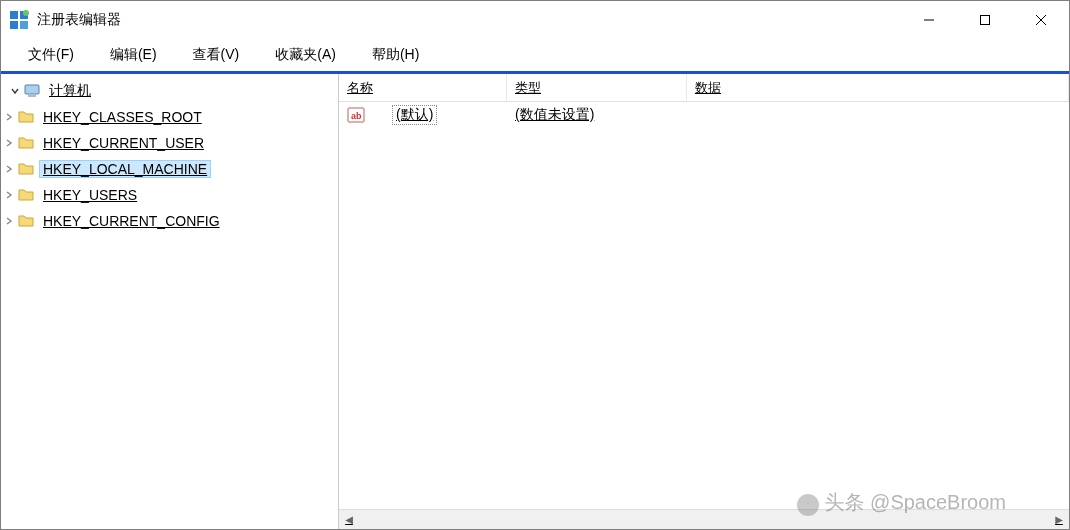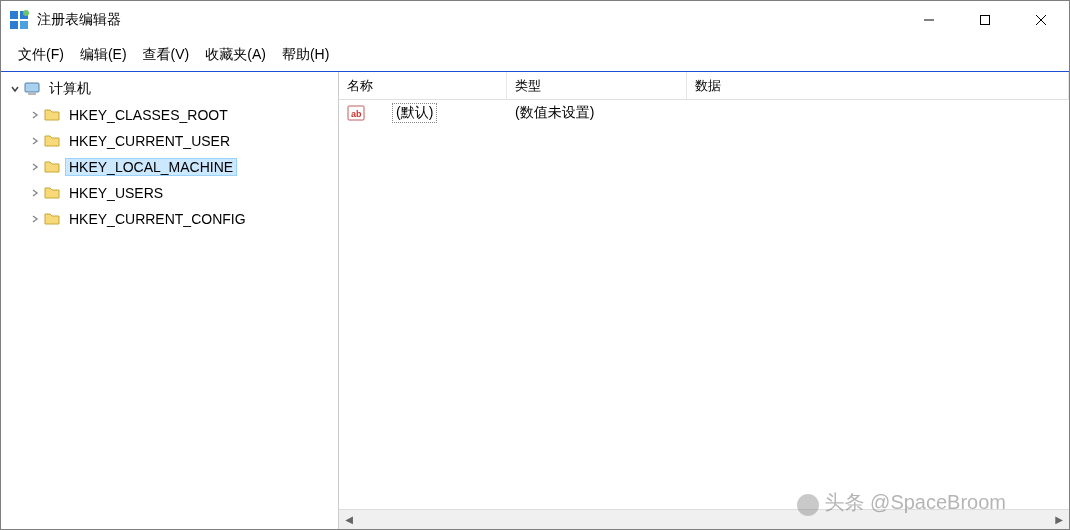--- a/index.html
+++ b/index.html
@@ -3,32 +3,32 @@
   <meta charset="utf-8">
   <style>
     * { margin: 0; padding: 0; box-sizing: border-box; }
     body { font-family: "Microsoft YaHei", "Segoe UI", sans-serif; font-size: 13px; background: #fff; width: 1070px; height: 530px; overflow: hidden; }
     .window { width: 1070px; height: 530px; border: 1px solid #7e7e7e; display: flex; flex-direction: column; background: #fff; }
     .titlebar { height: 38px; display: flex; align-items: center; padding-left: 8px; background: #fff; }
     .titlebar-icon { width: 20px; height: 20px; margin-right: 8px; display: inline-flex; }
     .titlebar-text { flex: 1; font-size: 14px; }
     .win-controls { display: flex; }
     .win-btn { width: 56px; height: 38px; display: flex; align-items: center; justify-content: center; cursor: pointer; }
-    .menubar { display: flex; padding: 4px 9px; gap: 0; font-size: 14px; }
+    .menubar { display: flex; padding: 4px 19px; gap: 20px; font-size: 14px; }
     .menu-item { padding: 3px 8px; cursor: pointer; }
     .address-bar { border: 1px solid #888; margin: 2px 6px 4px 6px; padding: 2px 6px; font-size: 14px; background: #fff; }
-    .content { flex: 1; display: flex; border-top: 1px solid #1d4ed8; overflow: hidden; }
+    .content { flex: 1; display: flex; border-top: 3px solid #1d4ed8; overflow: hidden; text-decoration: underline; }
     .tree-pane { width: 338px; border-right: 1px solid #ccc; padding-top: 4px; overflow: auto; }
     .tree-item { display: flex; align-items: center; height: 26px; cursor: pointer; white-space: nowrap; }
     .tree-item.selected .tree-label { background: #cce8ff; border: 1px solid #99d1ff; padding: 0 3px; }
     .tree-label { padding: 1px 4px; font-size: 14px; }
     .expander { width: 16px; display: flex; align-items: center; justify-content: center; color: #666; font-size: 10px; }
     .tree-icon { width: 18px; height: 18px; margin-right: 4px; display: flex; align-items: center; justify-content: center; }
     .indent-0 { padding-left: 6px; }
-    .indent-1 { padding-left: 26px; }
+    .indent-1 { }
     .list-pane { flex: 1; display: flex; flex-direction: column; overflow: hidden; }
     .list-header { display: flex; height: 28px; align-items: center; border-bottom: 1px solid #e0e0e0; }
     .list-header-cell { font-size: 13px; padding: 0 8px; border-right: 1px solid #e8e8e8; height: 100%; display: flex; align-items: center; cursor: pointer; }
     .col-name { width: 168px; }
     .col-type { width: 180px; }
     .col-data { flex: 1; }
     .list-body { flex: 1; overflow: auto; }
     .list-row { display: flex; height: 26px; align-items: center; }
     .list-cell { padding: 0 8px; font-size: 14px; display: flex; align-items: center; gap: 4px; }
     .reg-icon { width: 41px; height: 18px; display: inline-flex; }

